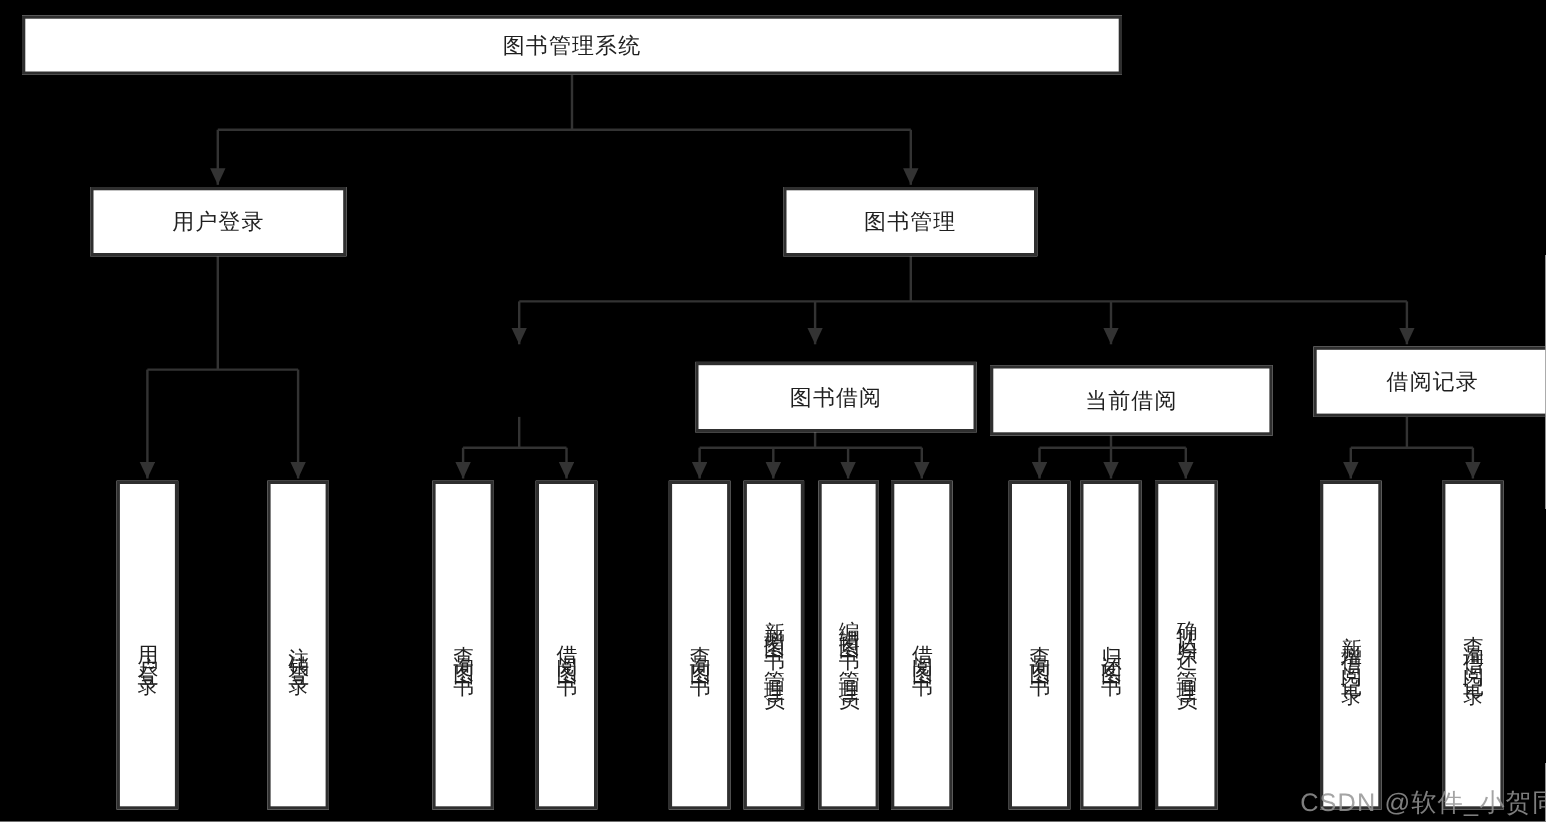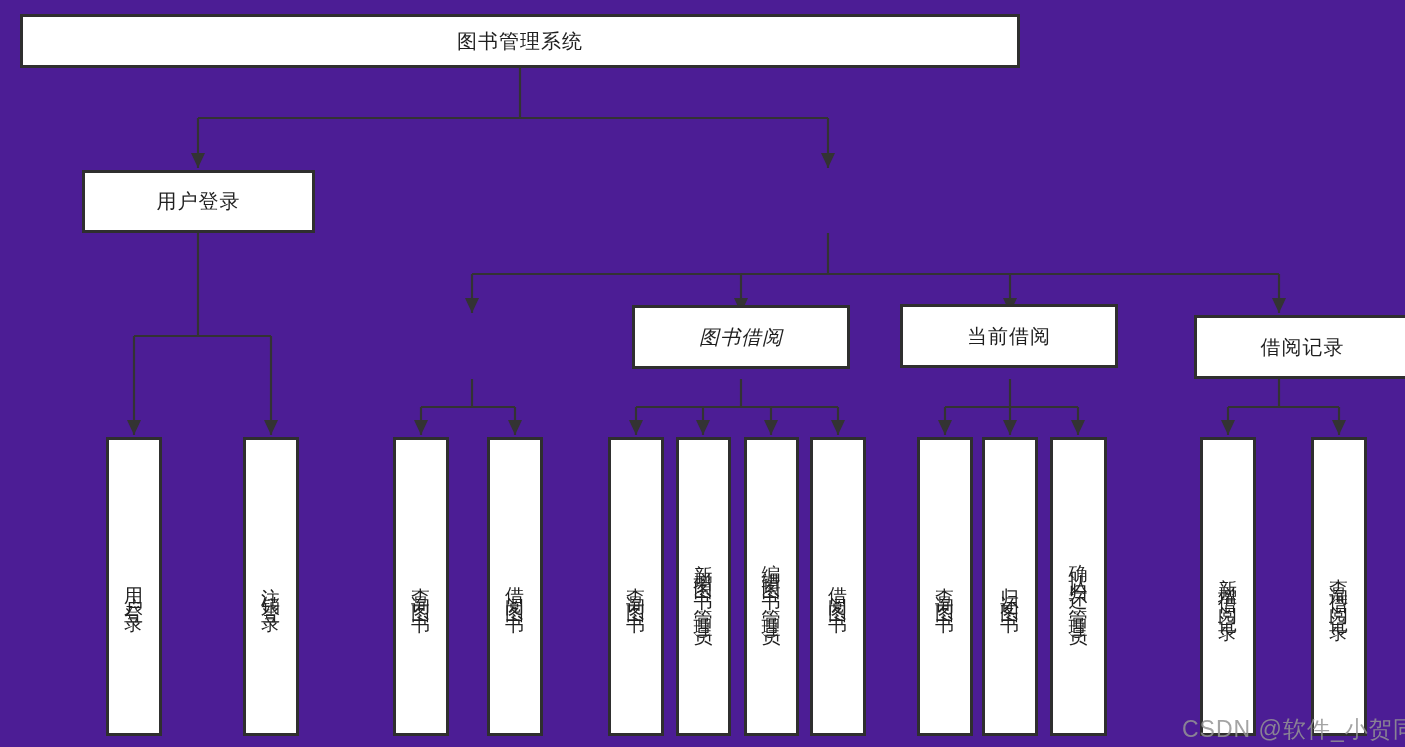--- a/index.html
+++ b/index.html
@@ -1,19 +1,19 @@
 <!DOCTYPE html>
 <html><head>
 <meta charset="utf-8">
 <style>
   html,body{margin:0;padding:0;background:#ffffff;}
   #stage{
     position:relative;
     width:1405px;height:747px;
-    background:#4c1d95;
+    background:#000000;
     font-family:"Liberation Sans","DejaVu Sans",sans-serif;
     overflow:hidden;
   }
   #wires{position:absolute;left:0;top:0;z-index:1;}
   .box{
     position:absolute;
     box-sizing:border-box;
     border:3px solid #2f2f2f;
     background:#ffffff;
     display:flex;align-items:center;justify-content:center;
@@ -93,25 +93,28 @@
     </g>
   </svg>
 
   <div class="box hbox" style="left:20px;top:14px;width:1000px;height:54px;">
     <span>图书管理系统</span>
   </div>
 
   <div class="box hbox" style="left:82px;top:170px;width:233px;height:63px;">
     <span>用户登录</span>
   </div>
+  <div class="box hbox" style="left:712px;top:170px;width:231px;height:63px;">
+    <span>图书管理</span>
+  </div>
 
-  <div class="box hbox" style="left:632px;top:305px;width:218px;height:64px;font-style:italic;">
+  <div class="box hbox" style="left:632px;top:329px;width:256px;height:64px;">
     <span>图书借阅</span>
   </div>
-  <div class="box hbox" style="left:900px;top:304px;width:218px;height:64px;align-items:center;">
+  <div class="box hbox" style="left:900px;top:332px;width:257px;height:64px;align-items:center;">
     <span>当前借阅</span>
   </div>
   <div class="box hbox" style="left:1170px;top:315px;width:217px;height:64px;margin-left:24px;">
     <span>借阅记录</span>
   </div>
 
   <div class="box leaf" style="left:106px;top:437px;width:56px;height:299px;">
     <span>用户登录</span>
   </div>
   <div class="box leaf" style="left:243px;top:437px;width:56px;height:299px;">

